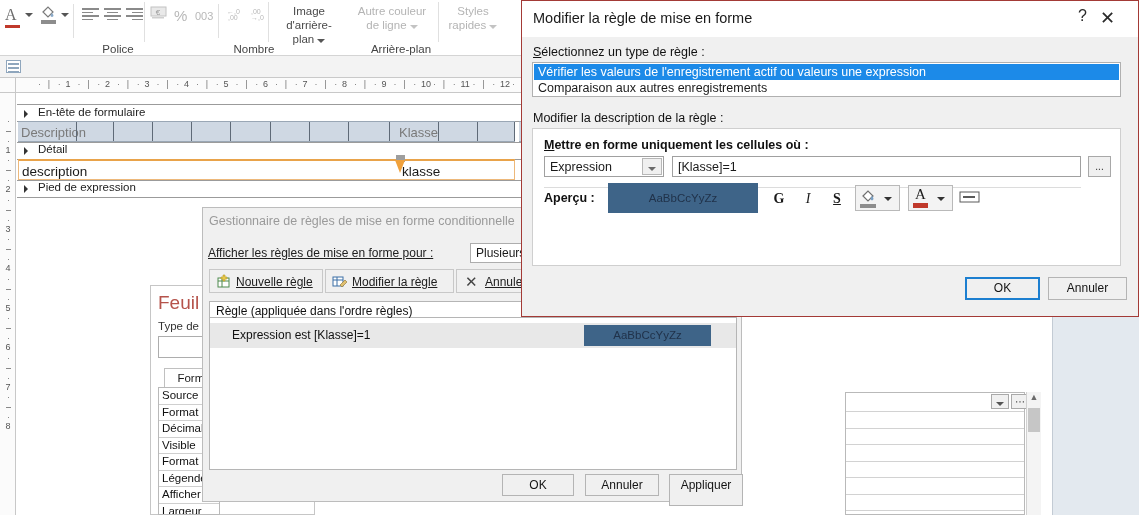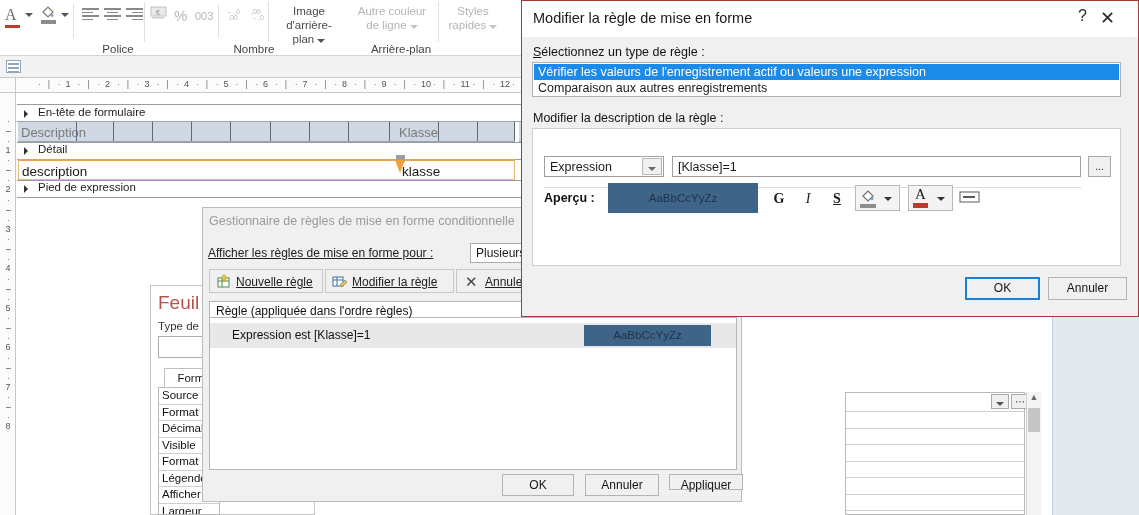--- a/index.html
+++ b/index.html
@@ -566,21 +566,21 @@
       </span>
     </div>
   </div>
 
   <div class="btn" style="left:502px;top:474px;width:72px;height:22px;line-height:20px;">
     <span>OK</span>
   </div>
   <div class="btn" style="left:585px;top:474px;width:74px;height:22px;line-height:20px;">
     <span>Annuler</span>
   </div>
-  <div class="btn" style="left:669px;top:474px;width:74px;height:16px;line-height:20px;">
+  <div class="btn" style="left:669px;top:474px;width:74px;height:32px;line-height:20px;">
     <span>Appliquer</span>
   </div>
 
   <div class="dlg" style="left:521px;top:0px;width:618px;height:317px;">
     <div class="dlg-titlebar"></div>
     <div class="dlg-title">Modifier la règle de mise en forme</div>
     <div class="dlg-help" style="left:556px;">?</div>
     <div class="dlg-close" style="left:578px;">✕</div>
 
     <div class="dlg-lbl" style="left:11px;top:44px;">
@@ -592,20 +592,23 @@
         <span>Vérifier les valeurs de l'enregistrement actif ou valeurs une expression</span>
       </div>
       <div class="lbitem" style="top:17px;line-height:16px;border-radius:7px;">
         <span>Comparaison aux autres enregistrements</span>
       </div>
     </div>
 
     <div class="dlg-lbl" style="left:11px;top:110px;">Modifier la description de la règle :</div>
 
     <div class="groupbox" style="left:10px;top:127px;width:589px;height:138px;">
+      <div class="fldlbl" style="left:11px;top:9px;">
+        <span class="ul">M</span><span>ettre en forme uniquement les cellules où :</span>
+      </div>
 
       <div class="combo" style="left:11px;top:27px;width:120px;height:21px;">
         <span class="cv">Expression</span>
         <span class="cbtn">
           <span class="chev" style="display:block;margin:8px auto 0;border-top-color:#6a6a6a;"></span>
         </span>
       </div>
 
       <div class="txtbox" style="left:139px;top:27px;width:409px;height:21px;">
         <span>[Klasse]=1</span>

